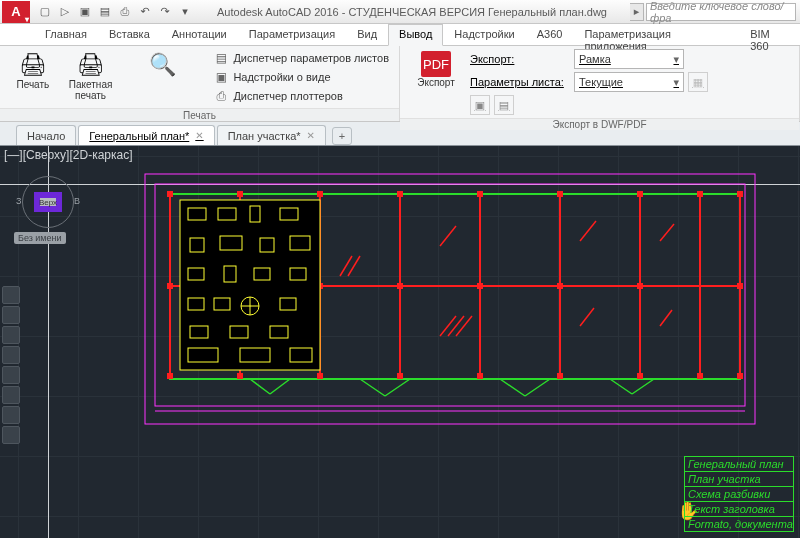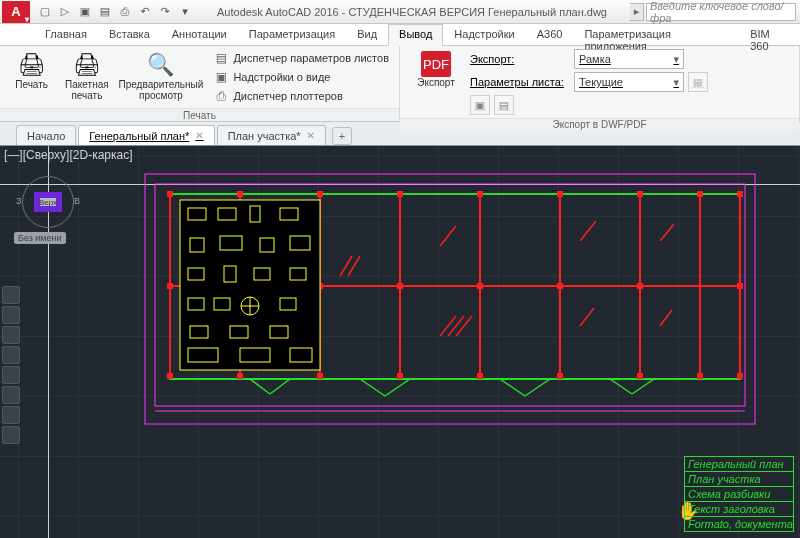--- a/index.html
+++ b/index.html
@@ -109,21 +109,20 @@
       <div class="big-btn">
         <div class="ico">🖨</div>
         <div class="lbl">Печать</div>
       </div>
       <div class="big-btn">
         <div class="ico">🖨</div>
         <div class="lbl">Пакетная печать</div>
       </div>
       <div class="big-btn" style="width:94px;">
         <div class="ico">🔍</div>
-        <div class="lbl">Предварительный просмотр</div>
       </div>
       <div class="small-list">
         <div class="small-btn">
             <span class="si">▤</span>
             <span>Диспетчер параметров листов</span>
           </div>
         <div class="small-btn">
             <span class="si">▣</span>
             <span>Надстройки о виде</span>
           </div>

